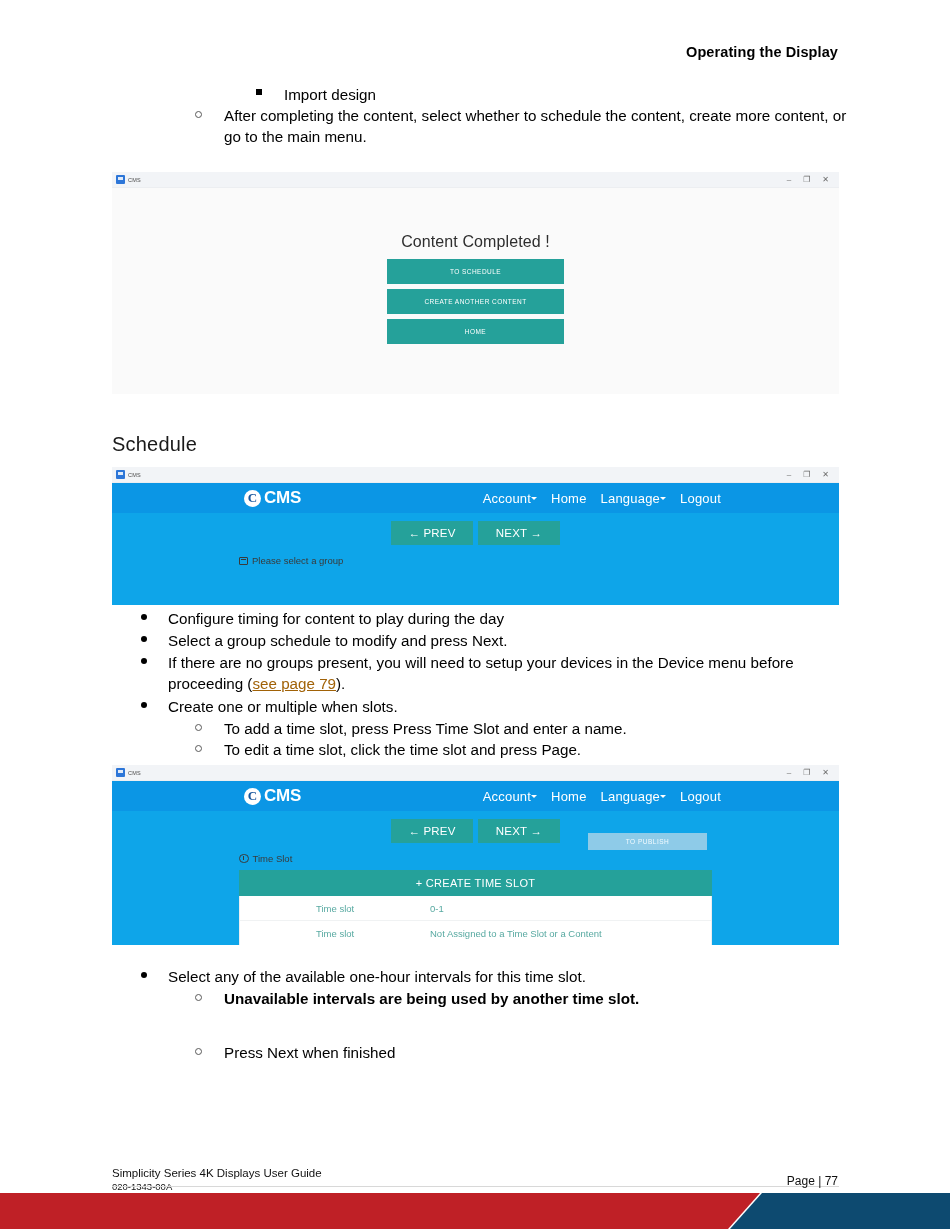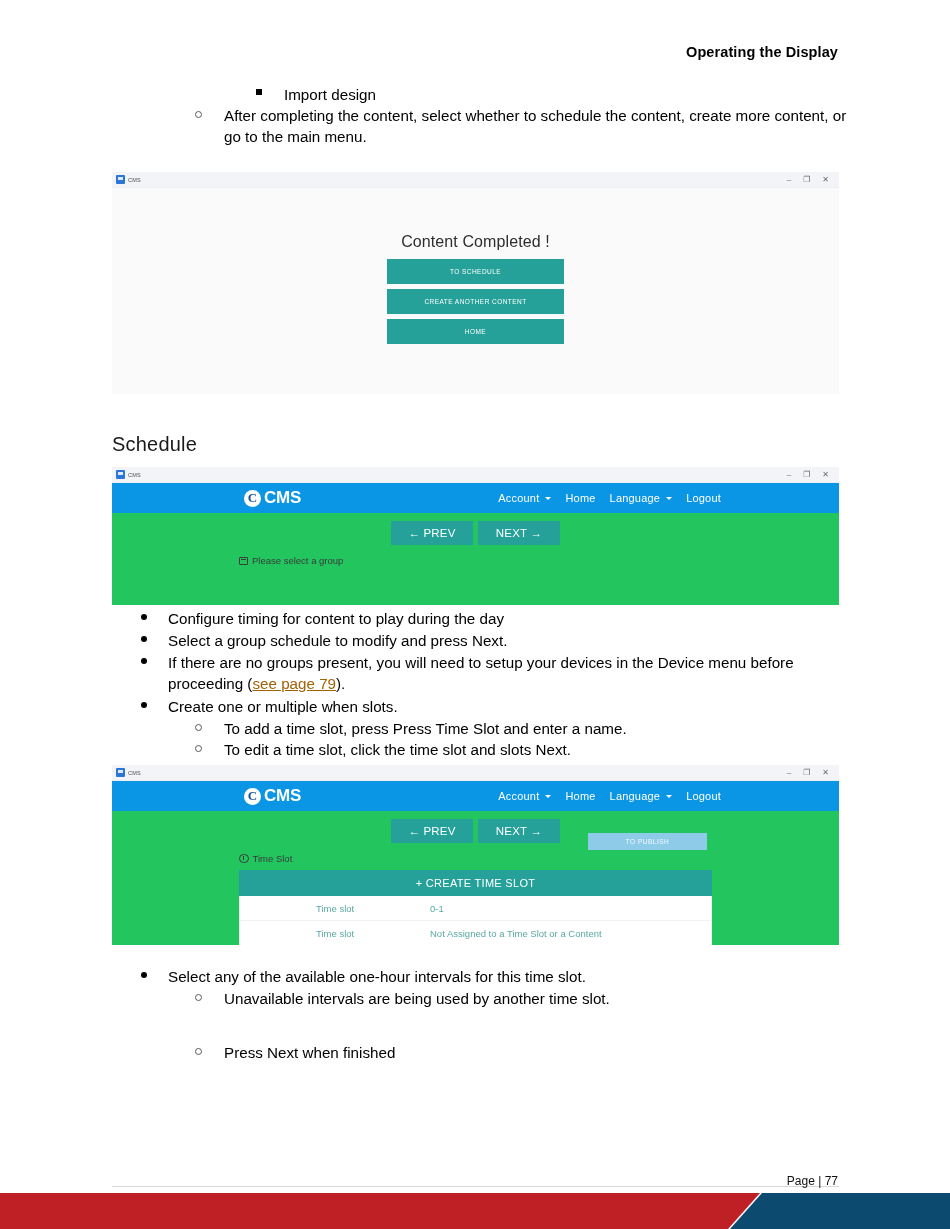--- a/index.html
+++ b/index.html
@@ -145,34 +145,34 @@
   }
   .appnav {
     position: absolute;
     right: 118px;
     display: flex;
     align-items: center;
     gap: 14px;
   }
   .navitem {
     color: #ffffff;
-    font-size: 11px;
+    font-size: 13px;
     letter-spacing: .2px;
-    display: flex; align-items: center; gap: 6px;
+    display: flex; align-items: center; 
   }
   .caret {
     width: 0; height: 0;
     border-left: 3px solid transparent;
     border-right: 3px solid transparent;
     border-top: 3.4px solid #ffffff;
     display: inline-block;
   }
 
   
-  .shot-body { background: #22c55e; position: relative; }
+  .shot-body { background: #0ea5e9; position: relative; }
 
   
   .navbtns {
     display: flex;
     justify-content: center;
     gap: 5px;
     padding-top: 8px;
   }
   .btn-teal {
     background: #25a19a;
@@ -443,21 +443,21 @@
     <div class="li lvl1" style="position:absolute; top:696px; width:700px;">
       <span class="bullet"></span>
       <span class="txt">Create one or multiple when slots.</span>
     </div>
     <div class="li lvl2" style="position:absolute; top:718px; width:690px;">
       <span class="bullet"></span>
       <span class="txt">To add a time slot, press Press Time Slot and enter a name.</span>
     </div>
     <div class="li lvl2" style="position:absolute; top:739px; width:690px;">
       <span class="bullet"></span>
-      <span class="txt">To edit a time slot, click the time slot and slots Next.</span>
+      <span class="txt">To edit a time slot, click the time slot and press Page.</span>
     </div>
   </div>
 
   <div class="shot" style="top:765px; height:180px;">
     <div class="titlebar">
       <span class="tb-icon"></span>
       <span class="tb-title">CMS</span>
       <span class="tb-spacer"></span>
       <span class="tb-ctrls">
         <span class="tb-btn">–</span>
@@ -509,30 +509,34 @@
         </div>
       </div>
     </div>
   </div>
 
   <div class="content">
     <div class="li lvl1" style="position:absolute; top:966px; width:700px;">
       <span class="bullet"></span>
       <span class="txt">Select any of the available one-hour intervals for this time slot.</span>
     </div>
-    <div class="li lvl2" style="position:absolute; top:988px; width:690px;">
+    <div class="li lvl2" style="position:absolute; top:988px; width:690px;font-weight:bold;">
       <span class="bullet"></span>
       <span class="txt">Unavailable intervals are being used by another time slot.</span>
     </div>
     <div class="li lvl2" style="position:absolute; top:1042px; width:690px;">
       <span class="bullet"></span>
       <span class="txt">Press Next when finished</span>
     </div>
   </div>
 
+  <div class="footer-left">
+    <div>Simplicity Series 4K Displays User Guide</div>
+    <div class="doc-id">020-1343-00A</div>
+  </div>
   <div class="footer-rule"></div>
   <div class="footer-right">Page | 77</div>
   <div class="footer-bars">
     <div class="bar-red"></div>
     <div class="bar-blue"></div>
   </div>
 
 </div>
 
 </body></html>

